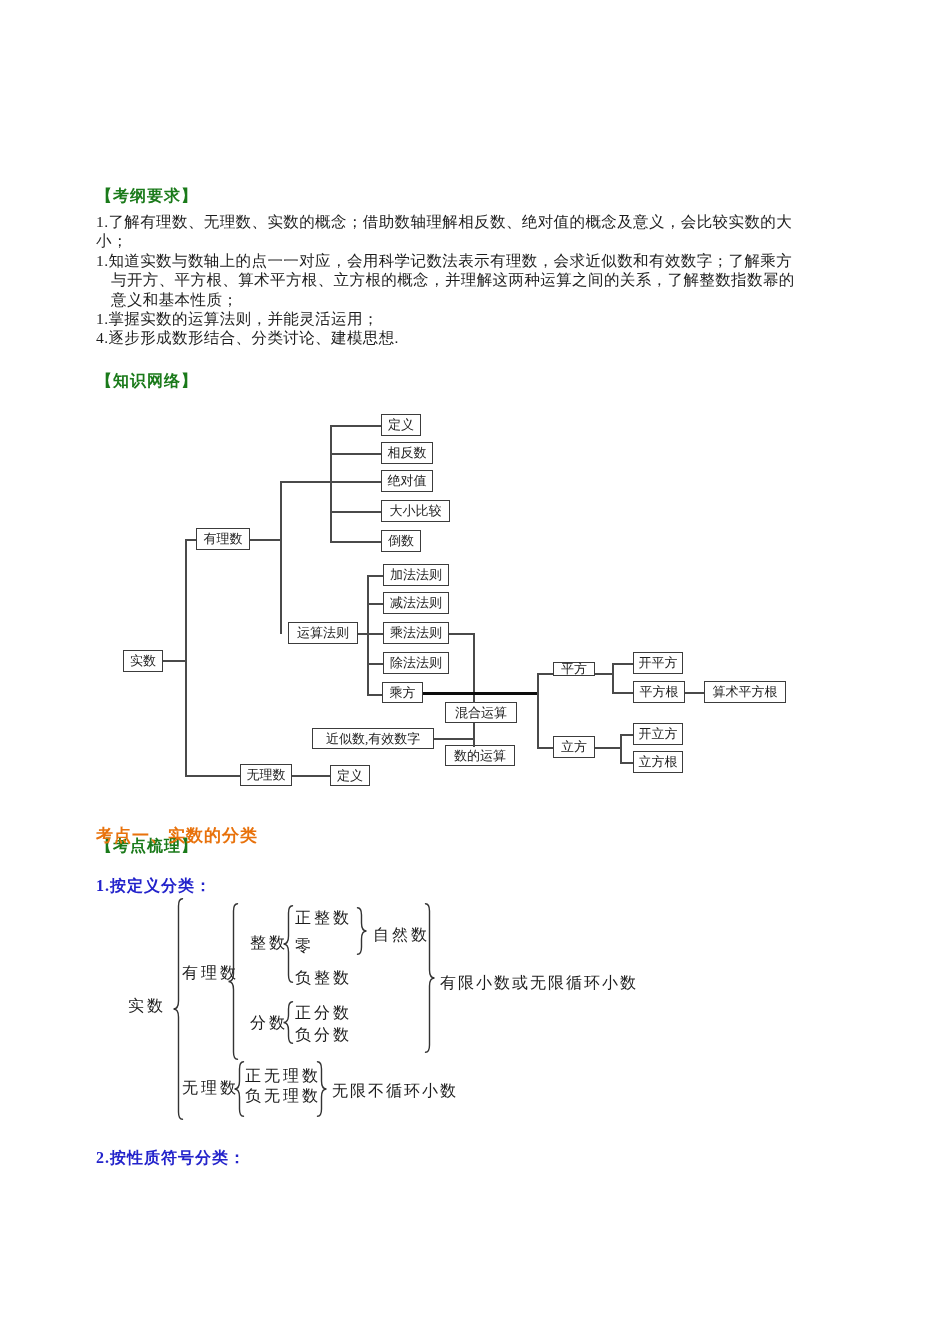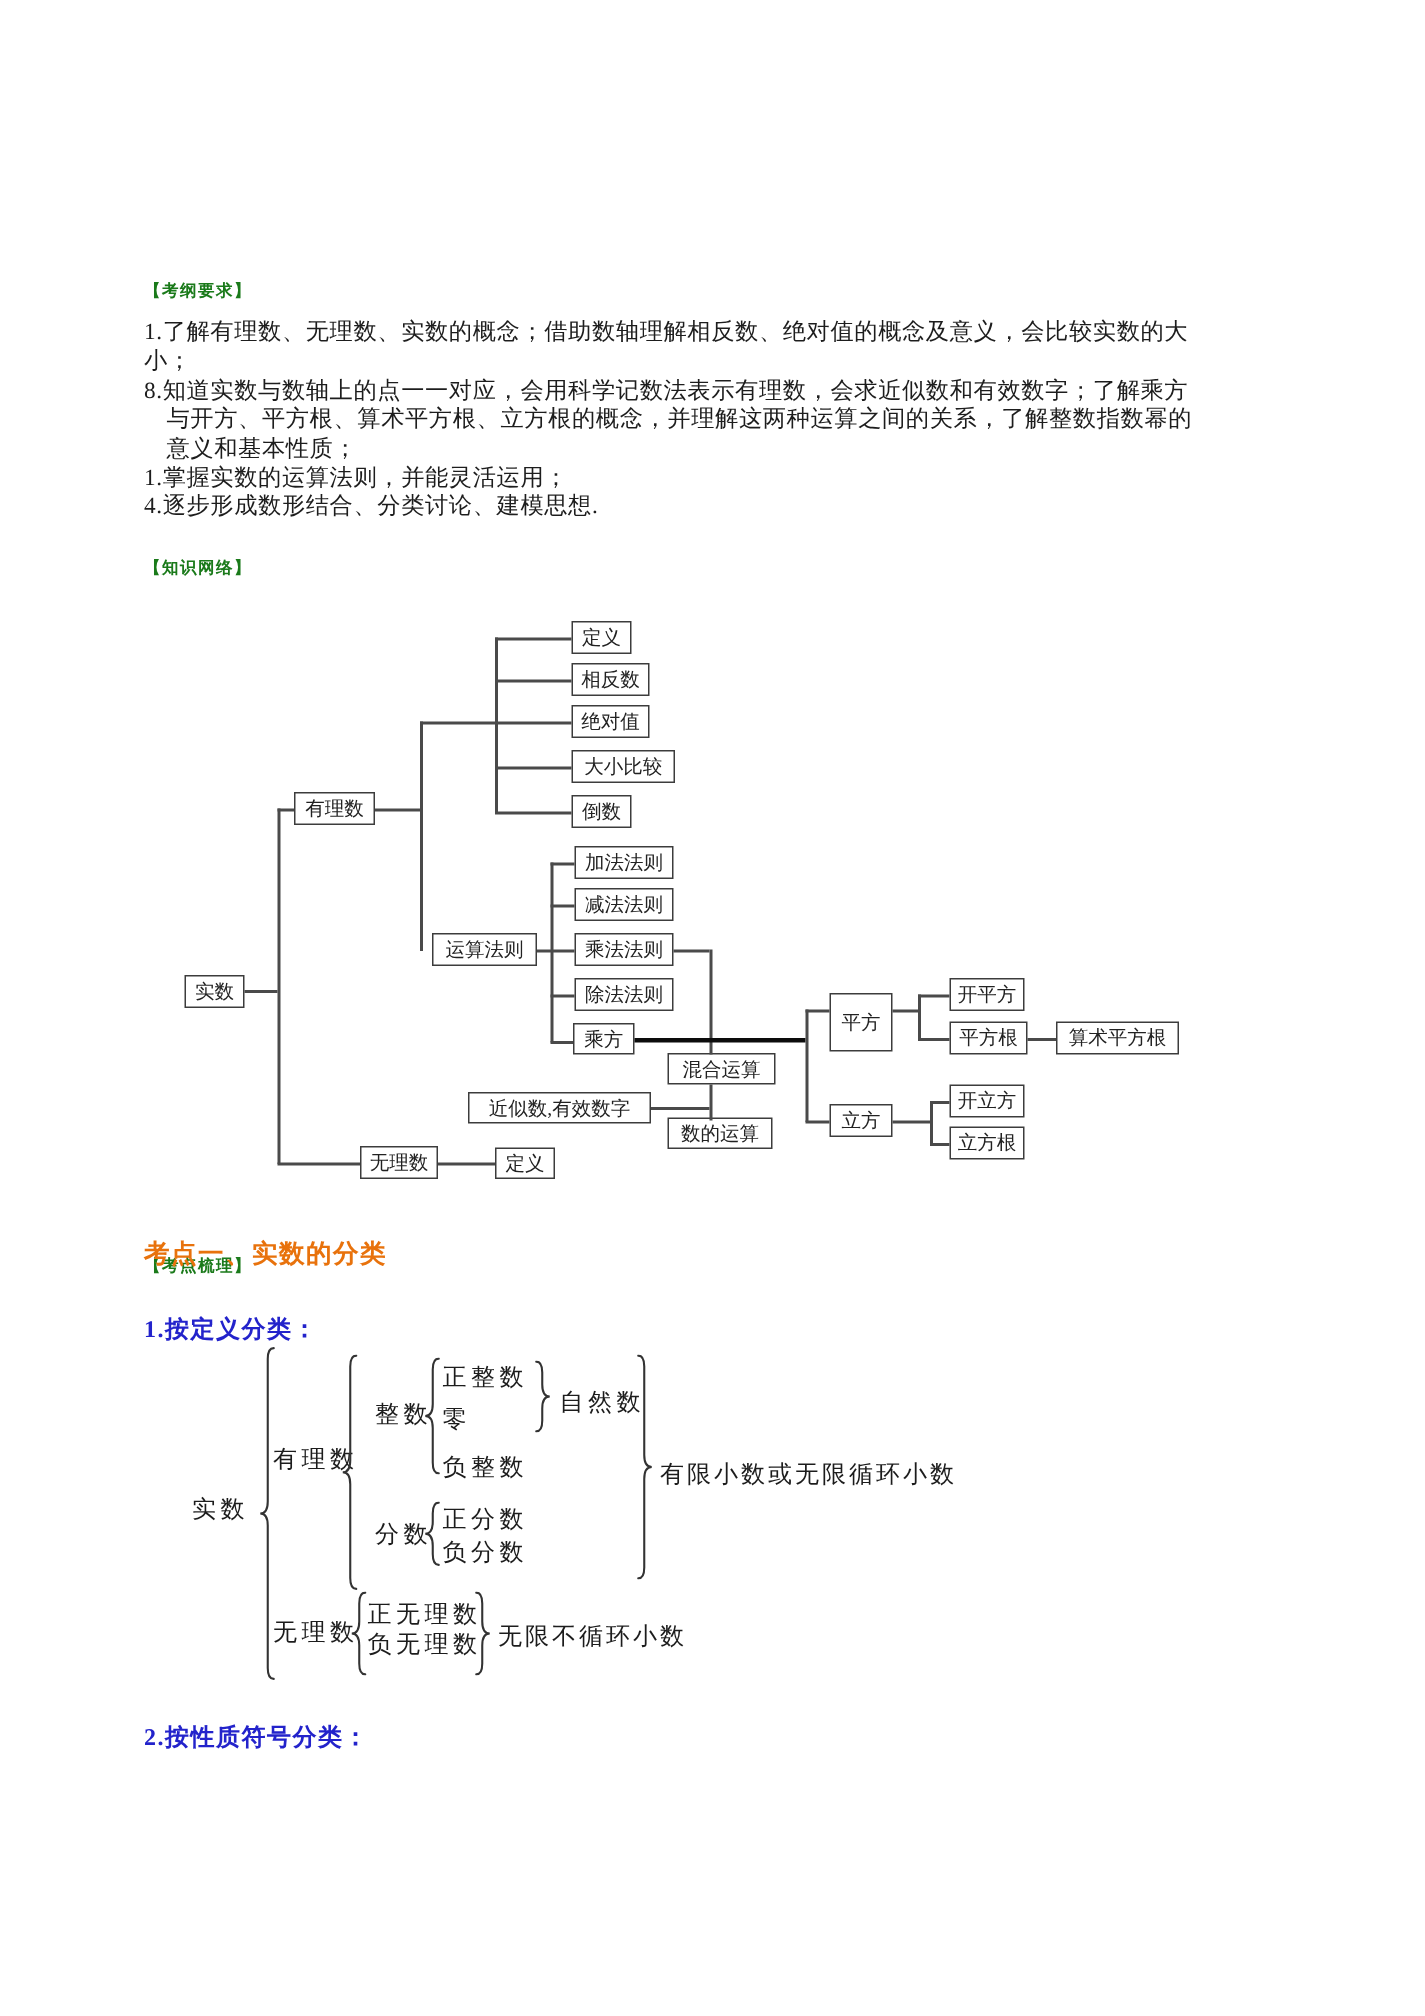--- a/index.html
+++ b/index.html
@@ -3,21 +3,21 @@
 <meta charset="utf-8">
 <style>
   html,body{margin:0;padding:0;background:#ffffff;}
   .page{
     position:relative;width:950px;height:1344px;background:#ffffff;overflow:hidden;
     font-family:"Liberation Serif","DejaVu Serif",serif;color:#1c1c1c;
   }
   .doc-title{position:absolute;left:0;right:0;top:124px;text-align:center;
     font-size:23px;font-weight:bold;letter-spacing:1px;color:#000;}
   .byline{position:absolute;left:0;right:0;top:167px;text-align:center;font-size:15px;color:#222;}
-  .sec-header{position:absolute;left:96px;font-size:11px;font-weight:bold;color:#1a7a1a;letter-spacing:1px;}
+  .sec-header{position:absolute;left:96px;font-size:16px;font-weight:bold;color:#1a7a1a;letter-spacing:1px;}
   .outline{position:absolute;left:96px;top:212px;width:770px;font-size:15.5px;line-height:19.4px;color:#1d1d1d;}
   .outline .line{white-space:nowrap;letter-spacing:0.4px;}
   .outline .ind{margin-left:15px;}
   .topic-orange{position:absolute;left:96px;top:824px;font-size:17px;font-weight:bold;color:#e8720c;letter-spacing:1px;}
   .item-blue{position:absolute;left:96px;font-size:16px;font-weight:bold;color:#2323cb;letter-spacing:1px;}
 
   
   .network{position:absolute;left:115px;top:408px;width:690px;height:385px;}
   .node{position:absolute;box-sizing:border-box;border:1.6px solid #3c3c3c;background:#fff;
     display:flex;align-items:center;justify-content:center;font-size:13px;color:#222;
@@ -36,21 +36,21 @@
 <body>
 
 <div class="page">
 
 
   <div class="sec-header" style="top:186px;">【考纲要求】</div>
 
   <div class="outline">
     <div class="line">1.了解有理数、无理数、实数的概念；借助数轴理解相反数、绝对值的概念及意义，会比较实数的大</div>
     <div class="line">小；</div>
-    <div class="line">8.知道实数与数轴上的点一一对应，会用科学记数法表示有理数，会求近似数和有效数字；了解乘方</div>
+    <div class="line">1.知道实数与数轴上的点一一对应，会用科学记数法表示有理数，会求近似数和有效数字；了解乘方</div>
     <div class="line ind">与开方、平方根、算术平方根、立方根的概念，并理解这两种运算之间的关系，了解整数指数幂的</div>
     <div class="line ind">意义和基本性质；</div>
     <div class="line">1.掌握实数的运算法则，并能灵活运用；</div>
     <div class="line">4.逐步形成数形结合、分类讨论、建模思想.</div>
   </div>
 
   <div class="sec-header" style="top:371px;">【知识网络】</div>
 
   <div class="network">
 
@@ -65,21 +65,21 @@
     <div class="node" style="left:268px;top:156px;width:66px;height:22px">加法法则</div>
     <div class="node" style="left:268px;top:184px;width:66px;height:22px">减法法则</div>
     <div class="node" style="left:268px;top:214px;width:66px;height:22px">乘法法则</div>
     <div class="node" style="left:268px;top:244px;width:66px;height:22px">除法法则</div>
     <div class="node" style="left:267px;top:274px;width:41px;height:21px">乘方</div>
     <div class="node" style="left:330px;top:294px;width:72px;height:21px">混合运算</div>
     <div class="node" style="left:197px;top:320px;width:122px;height:21px">近似数,有效数字</div>
     <div class="node" style="left:330px;top:337px;width:70px;height:21px">数的运算</div>
     <div class="node" style="left:125px;top:356px;width:52px;height:22px">无理数</div>
     <div class="node" style="left:215px;top:357px;width:40px;height:21px">定义</div>
-    <div class="node" style="left:438px;top:254px;width:42px;height:39px">平方</div>
+    <div class="node" style="left:438px;top:254px;width:42px;height:14px">平方</div>
     <div class="node" style="left:518px;top:244px;width:50px;height:22px">开平方</div>
     <div class="node" style="left:518px;top:273px;width:52px;height:22px">平方根</div>
     <div class="node" style="left:589px;top:273px;width:82px;height:22px">算术平方根</div>
     <div class="node" style="left:438px;top:328px;width:42px;height:22px">立方</div>
     <div class="node" style="left:518px;top:315px;width:50px;height:22px">开立方</div>
     <div class="node" style="left:518px;top:343px;width:50px;height:22px">立方根</div>
 
     <i class="hl" style="left:48px;top:252px;width:22px"></i>
     <i class="vl" style="left:70px;top:131px;height:237px"></i>
     <i class="hl" style="left:70px;top:131px;width:11px"></i>

